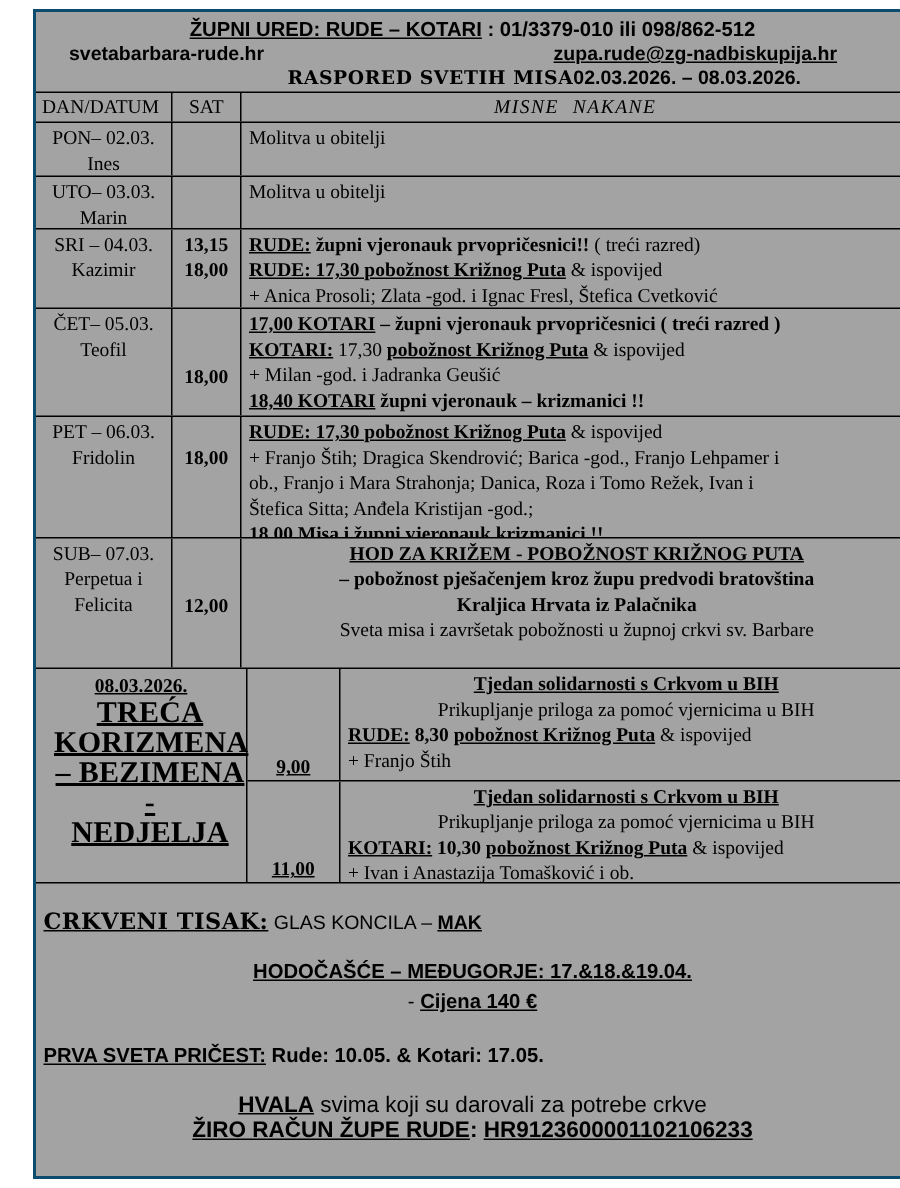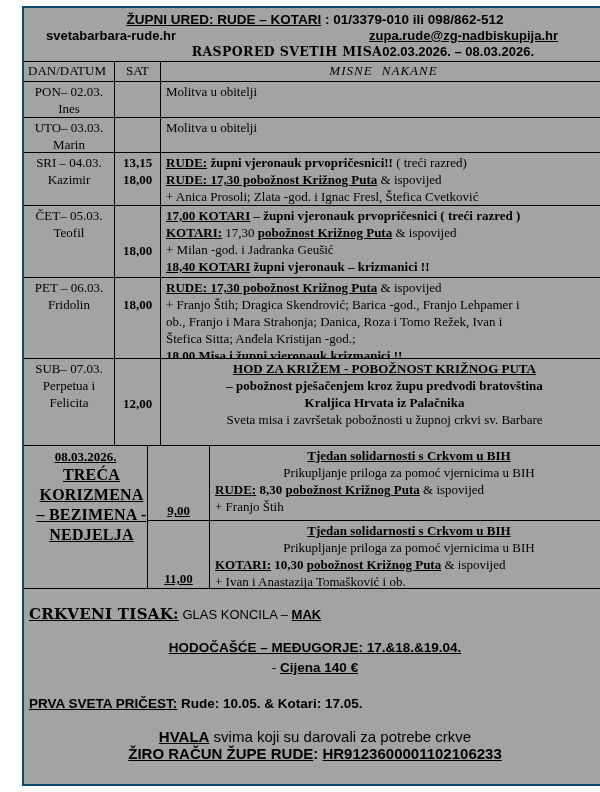--- a/index.html
+++ b/index.html
@@ -28,24 +28,24 @@
 
   .row{display:flex;border-top:1px solid #000;box-sizing:border-box;font-size:13px;overflow:hidden;}
   .row .c1{text-align:center;line-height:17px;padding-top:1px;}
   .row .c2{text-align:center;font-weight:bold;line-height:17px;box-sizing:border-box;}
   .row .c3{padding:1px 3px 0 5px;line-height:17px;overflow:hidden;}
   .ln{white-space:nowrap;}
   .ctr{text-align:center;}
   .tm{line-height:17px;}
 
   
-  .c1sun{width:124px;border-right:1px solid #000;box-sizing:border-box;text-align:center;
+  .c1sun{width:141px;border-right:1px solid #000;box-sizing:border-box;text-align:center;
          font-weight:bold;padding-top:2px;}
   .c1sun .sm{font-size:13px;line-height:17px;text-decoration:underline;}
-  .c1sun .big{font-size:16px;line-height:20px;text-decoration:underline;letter-spacing:0.2px;margin-left:12px;}
+  .c1sun .big{font-size:20px;line-height:20px;text-decoration:underline;letter-spacing:0.2px;margin-left:12px;}
   .subwrap{flex:1;display:flex;flex-direction:column;}
   .subrow{display:flex;box-sizing:border-box;overflow:hidden;}
   .subrow.second{border-top:1px solid #000;}
   .c2s{width:62px;border-right:1px solid #000;box-sizing:border-box;display:flex;
        align-items:flex-end;justify-content:center;font-weight:bold;padding-bottom:1px;}
   .c3s{flex:1;padding:1px 3px 0 5px;line-height:17px;overflow:hidden;}
 
   
   .footer{border-top:1px solid #000;box-sizing:border-box;height:198px;
           font-family:"Liberation Sans",sans-serif;font-size:13.5px;}

